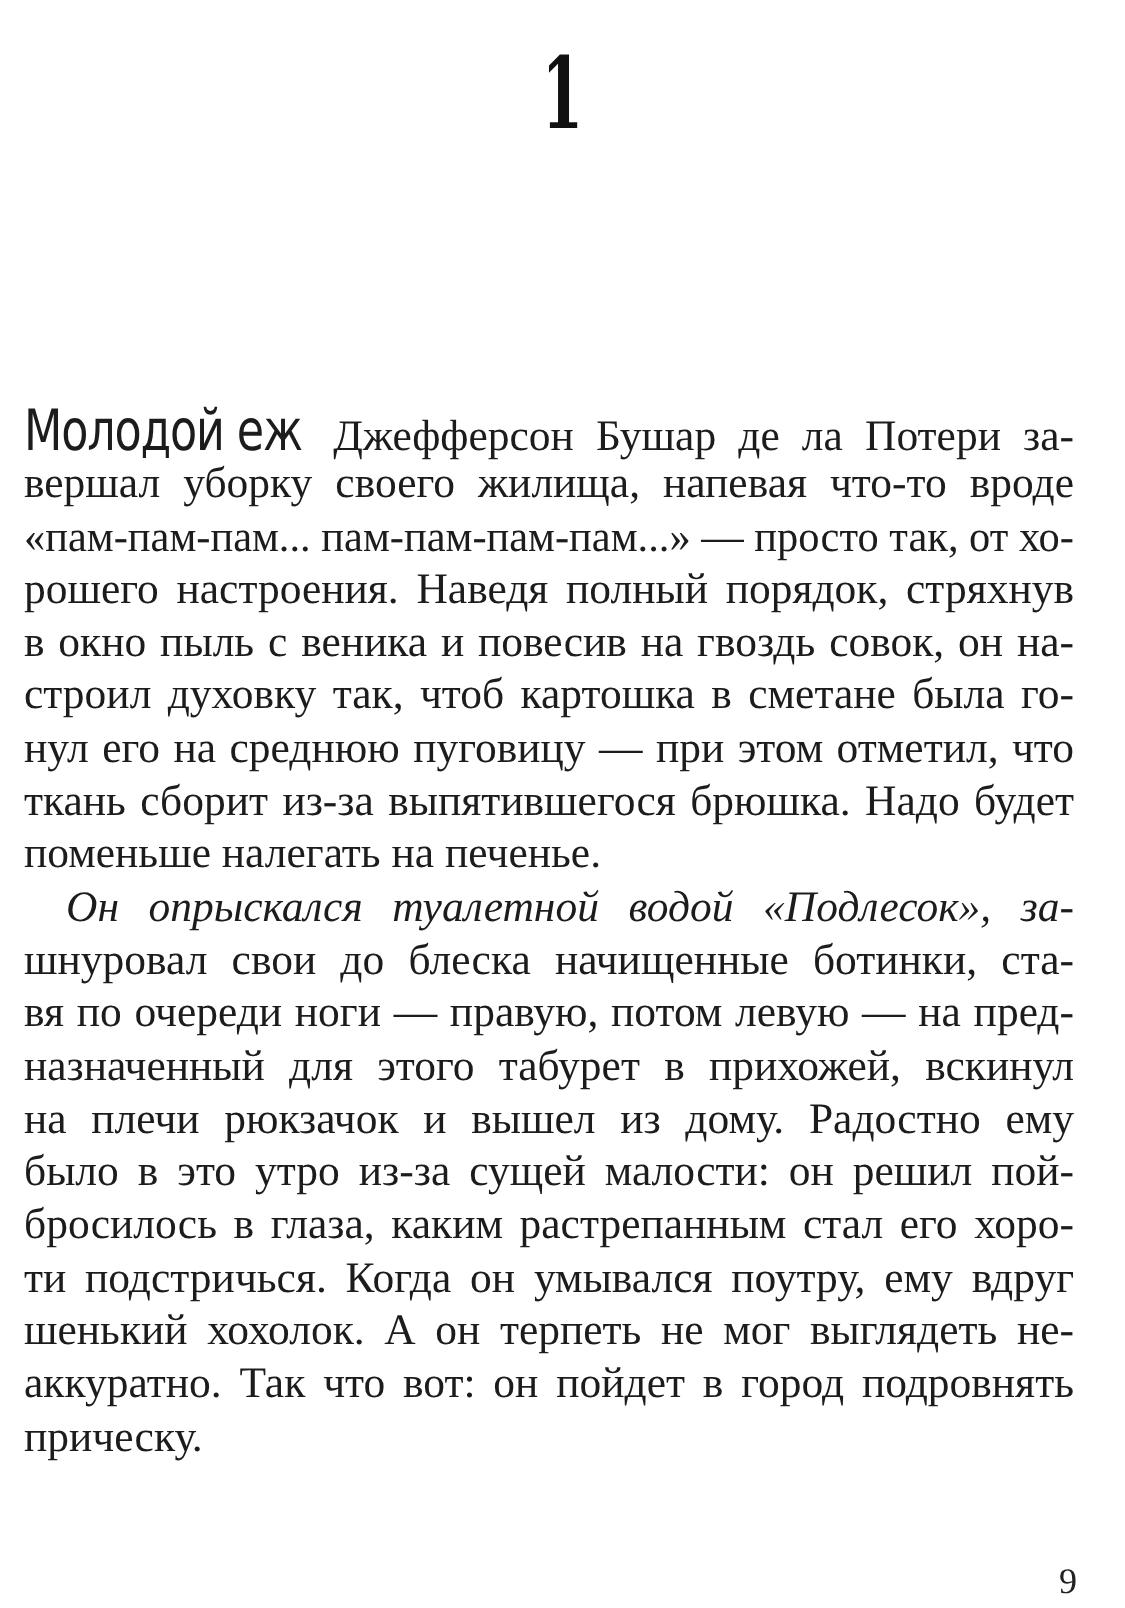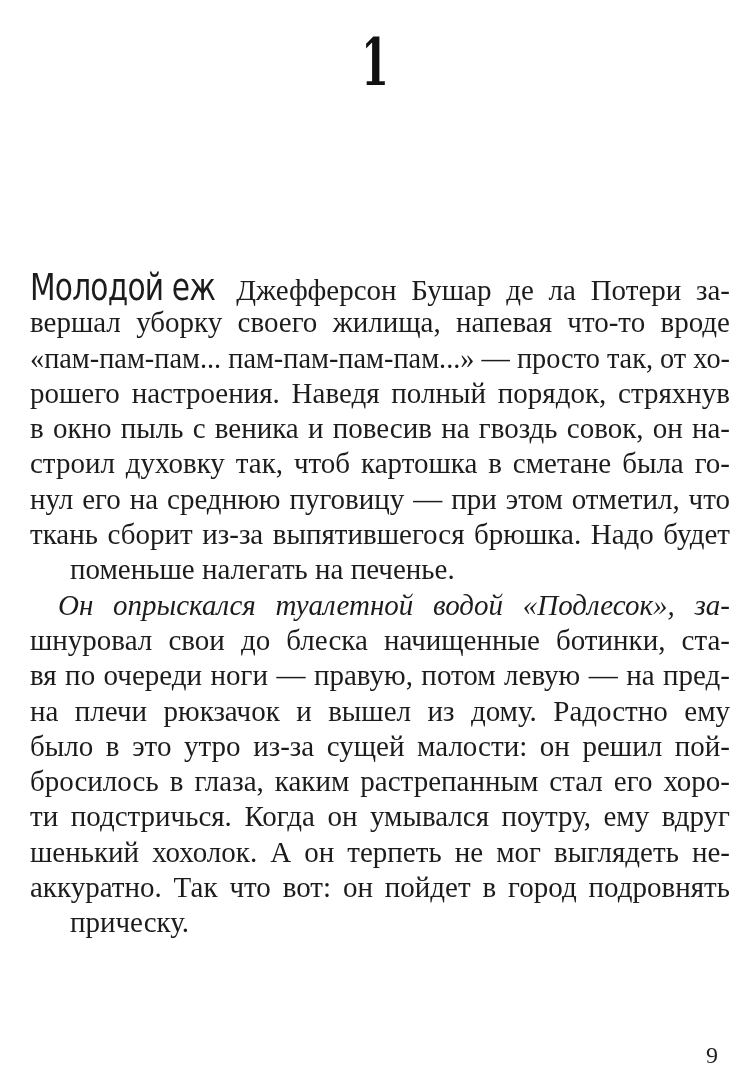--- a/index.html
+++ b/index.html
@@ -4,28 +4,28 @@
 <style>
   html, body { margin: 0; padding: 0; background: #ffffff; }
   body { width: 750px; height: 1072px; position: relative; overflow: hidden; }
   .page { position: absolute; left: 0; top: 0; width: 750px; height: 1072px; background: #fff; color: #1a1a1a; }
   .chapter-num {
     position: absolute; left: 0; width: 750px; top: 22px; text-align: center;
     font-family: "DejaVu Serif", serif; font-weight: bold; font-size: 66px; line-height: 80px; color: #111;
     transform: scaleX(0.6);
   }
   .body-text {
-    position: absolute; left: 30px; width: 700px; top: 270px;
+    position: absolute; left: 16px; width: 700px; top: 270px;
     font-family: "Liberation Serif", serif; font-size: 29px; line-height: 35.3px; color: #1c1c1c;
   }
   .line {
     display: block; height: 35.3px; white-space: nowrap; text-align: justify; text-align-last: justify;
     transform-origin: left center;
   }
-  .line.last { text-align-last: left; margin-left: 40px; }
+  .line.last { text-align-last: left; }
   .line.indent { padding-left: 28px; font-style: italic; }
   .lead {
     font-family: "DejaVu Sans", sans-serif; font-size: 38px; font-weight: normal;
     letter-spacing: -1px; display: inline-block; transform: scaleX(0.78); transform-origin: left bottom;
     margin-right: -46px; vertical-align: baseline;
   }
   .page-number {
     position: absolute; right: 32px; top: 1042px;
     font-family: "Liberation Serif", serif; font-size: 24px; color: #222;
   }
@@ -42,20 +42,21 @@
     <span class="line" style="transform: scaleX(0.97629);">«пам-пам-пам... пам-пам-пам-пам...» — просто так, от хо-</span>
     <span class="line">рошего настроения. Наведя полный порядок, стряхнув</span>
     <span class="line">в окно пыль с веника и повесив на гвоздь совок, он на-</span>
     <span class="line">строил духовку так, чтоб картошка в сметане была го-</span>
     <span class="line">нул его на среднюю пуговицу — при этом отметил, что</span>
     <span class="line">ткань сборит из-за выпятившегося брюшка. Надо будет</span>
     <span class="line last">поменьше налегать на печенье.</span>
     <span class="line indent">Он опрыскался туалетной водой «Подлесок», за-</span>
     <span class="line">шнуровал свои до блеска начищенные ботинки, ста-</span>
     <span class="line">вя по очереди ноги — правую, потом левую — на пред-</span>
+    <span class="line">назначенный для этого табурет в прихожей, вскинул</span>
     <span class="line">на плечи рюкзачок и вышел из дому. Радостно ему</span>
     <span class="line">было в это утро из-за сущей малости: он решил пой-</span>
     <span class="line">бросилось в глаза, каким растрепанным стал его хоро-</span>
     <span class="line">ти подстричься. Когда он умывался поутру, ему вдруг</span>
     <span class="line">шенький хохолок. А он терпеть не мог выглядеть не-</span>
     <span class="line">аккуратно. Так что вот: он пойдет в город подровнять</span>
     <span class="line last">прическу.</span>
   </div>
 
   <div class="page-number">9</div>

